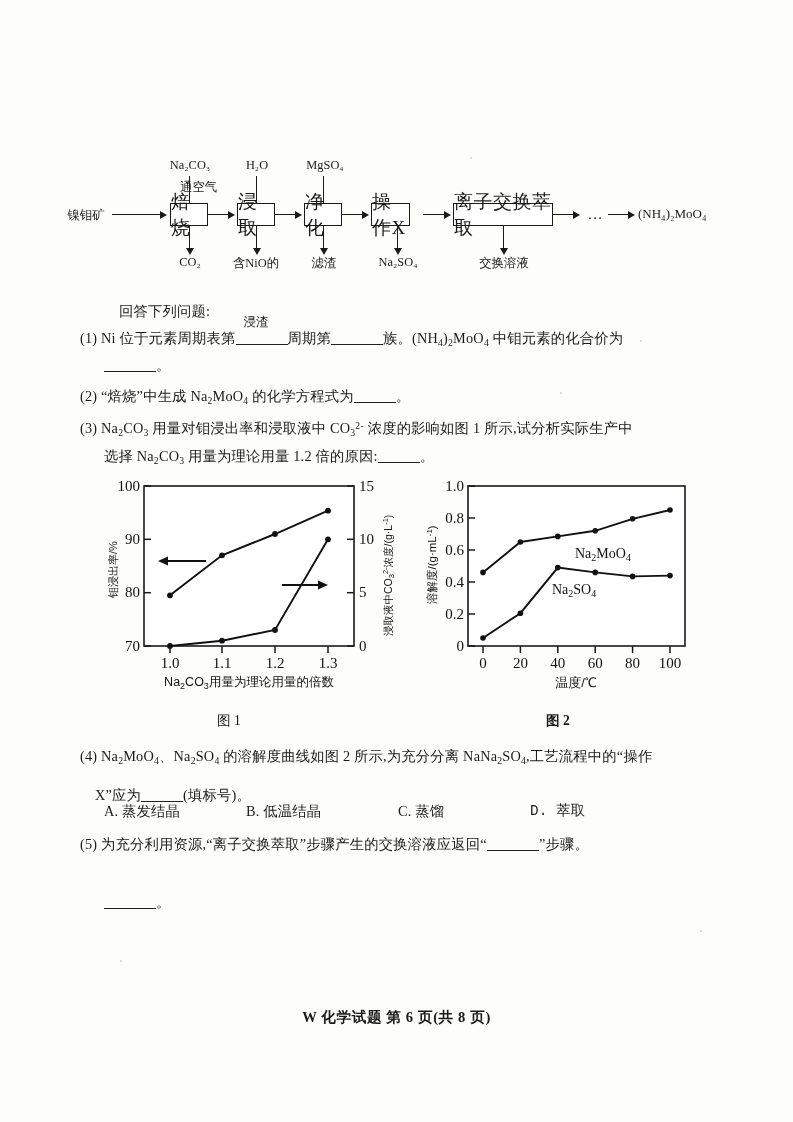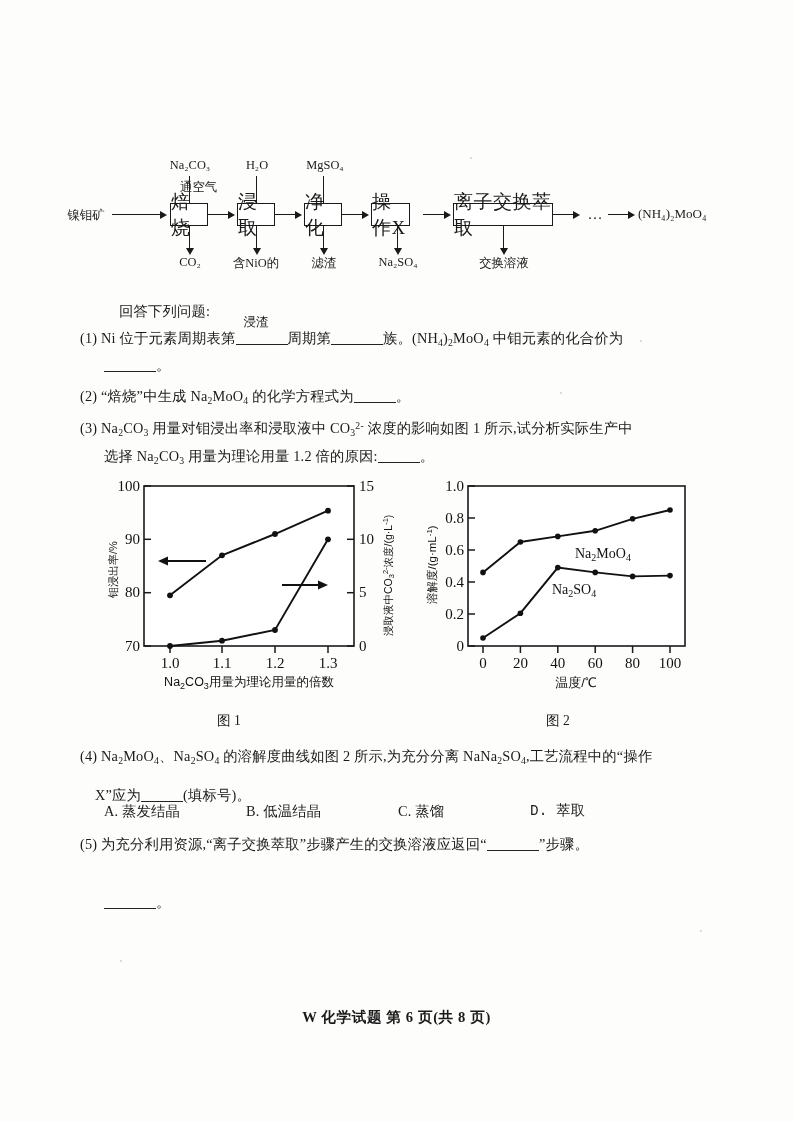--- a/index.html
+++ b/index.html
@@ -341,21 +341,21 @@
         <circle cx="137.8" cy="91.6" r="2.8"></circle>
         <circle cx="175.2" cy="96.4" r="2.8"></circle>
         <circle cx="212.6" cy="100.4" r="2.8"></circle>
         <circle cx="250" cy="99.6" r="2.8"></circle>
       </g>
       <text x="132" y="118" font-family="Liberation Serif, serif" font-size="14" fill="#111">Na<tspan font-size="10" dy="3">2</tspan><tspan dy="-3">SO</tspan><tspan font-size="10" dy="3">4</tspan></text>
     </svg>
   </div>
 
   <div class="figcaption" style="left:199px; top:712px;">图 1</div>
-  <div class="figcaption" style="left:528px; top:712px;">图 2</div>
+  <div class="figcaption" style="left:528px; top:712px;font-weight:bold;">图 2</div>
 
   <div class="qline" style="left:80px; top:745px;">
     <span>(4) Na</span><sub>2</sub><span>MoO</span><sub>4</sub><span>、Na</span><sub>2</sub><span>SO</span><sub>4</sub><span> 的溶解度曲线如图 2 所示,为充分分离 Na</span>Na<sub>2</sub>SO<sub>4</sub><span>,工艺流程中的“操作</span>
   </div>
   <div class="qline" style="left:95px; top:773px;margin-top:11px;">
     <span>X”应为</span><span class="blank b-md"></span><span>(填标号)。</span>
   </div>
 
   <div class="qline" style="left:104px; top:800px;">A. 蒸发结晶</div>
   <div class="qline" style="left:246px; top:800px;">B. 低温结晶</div>

